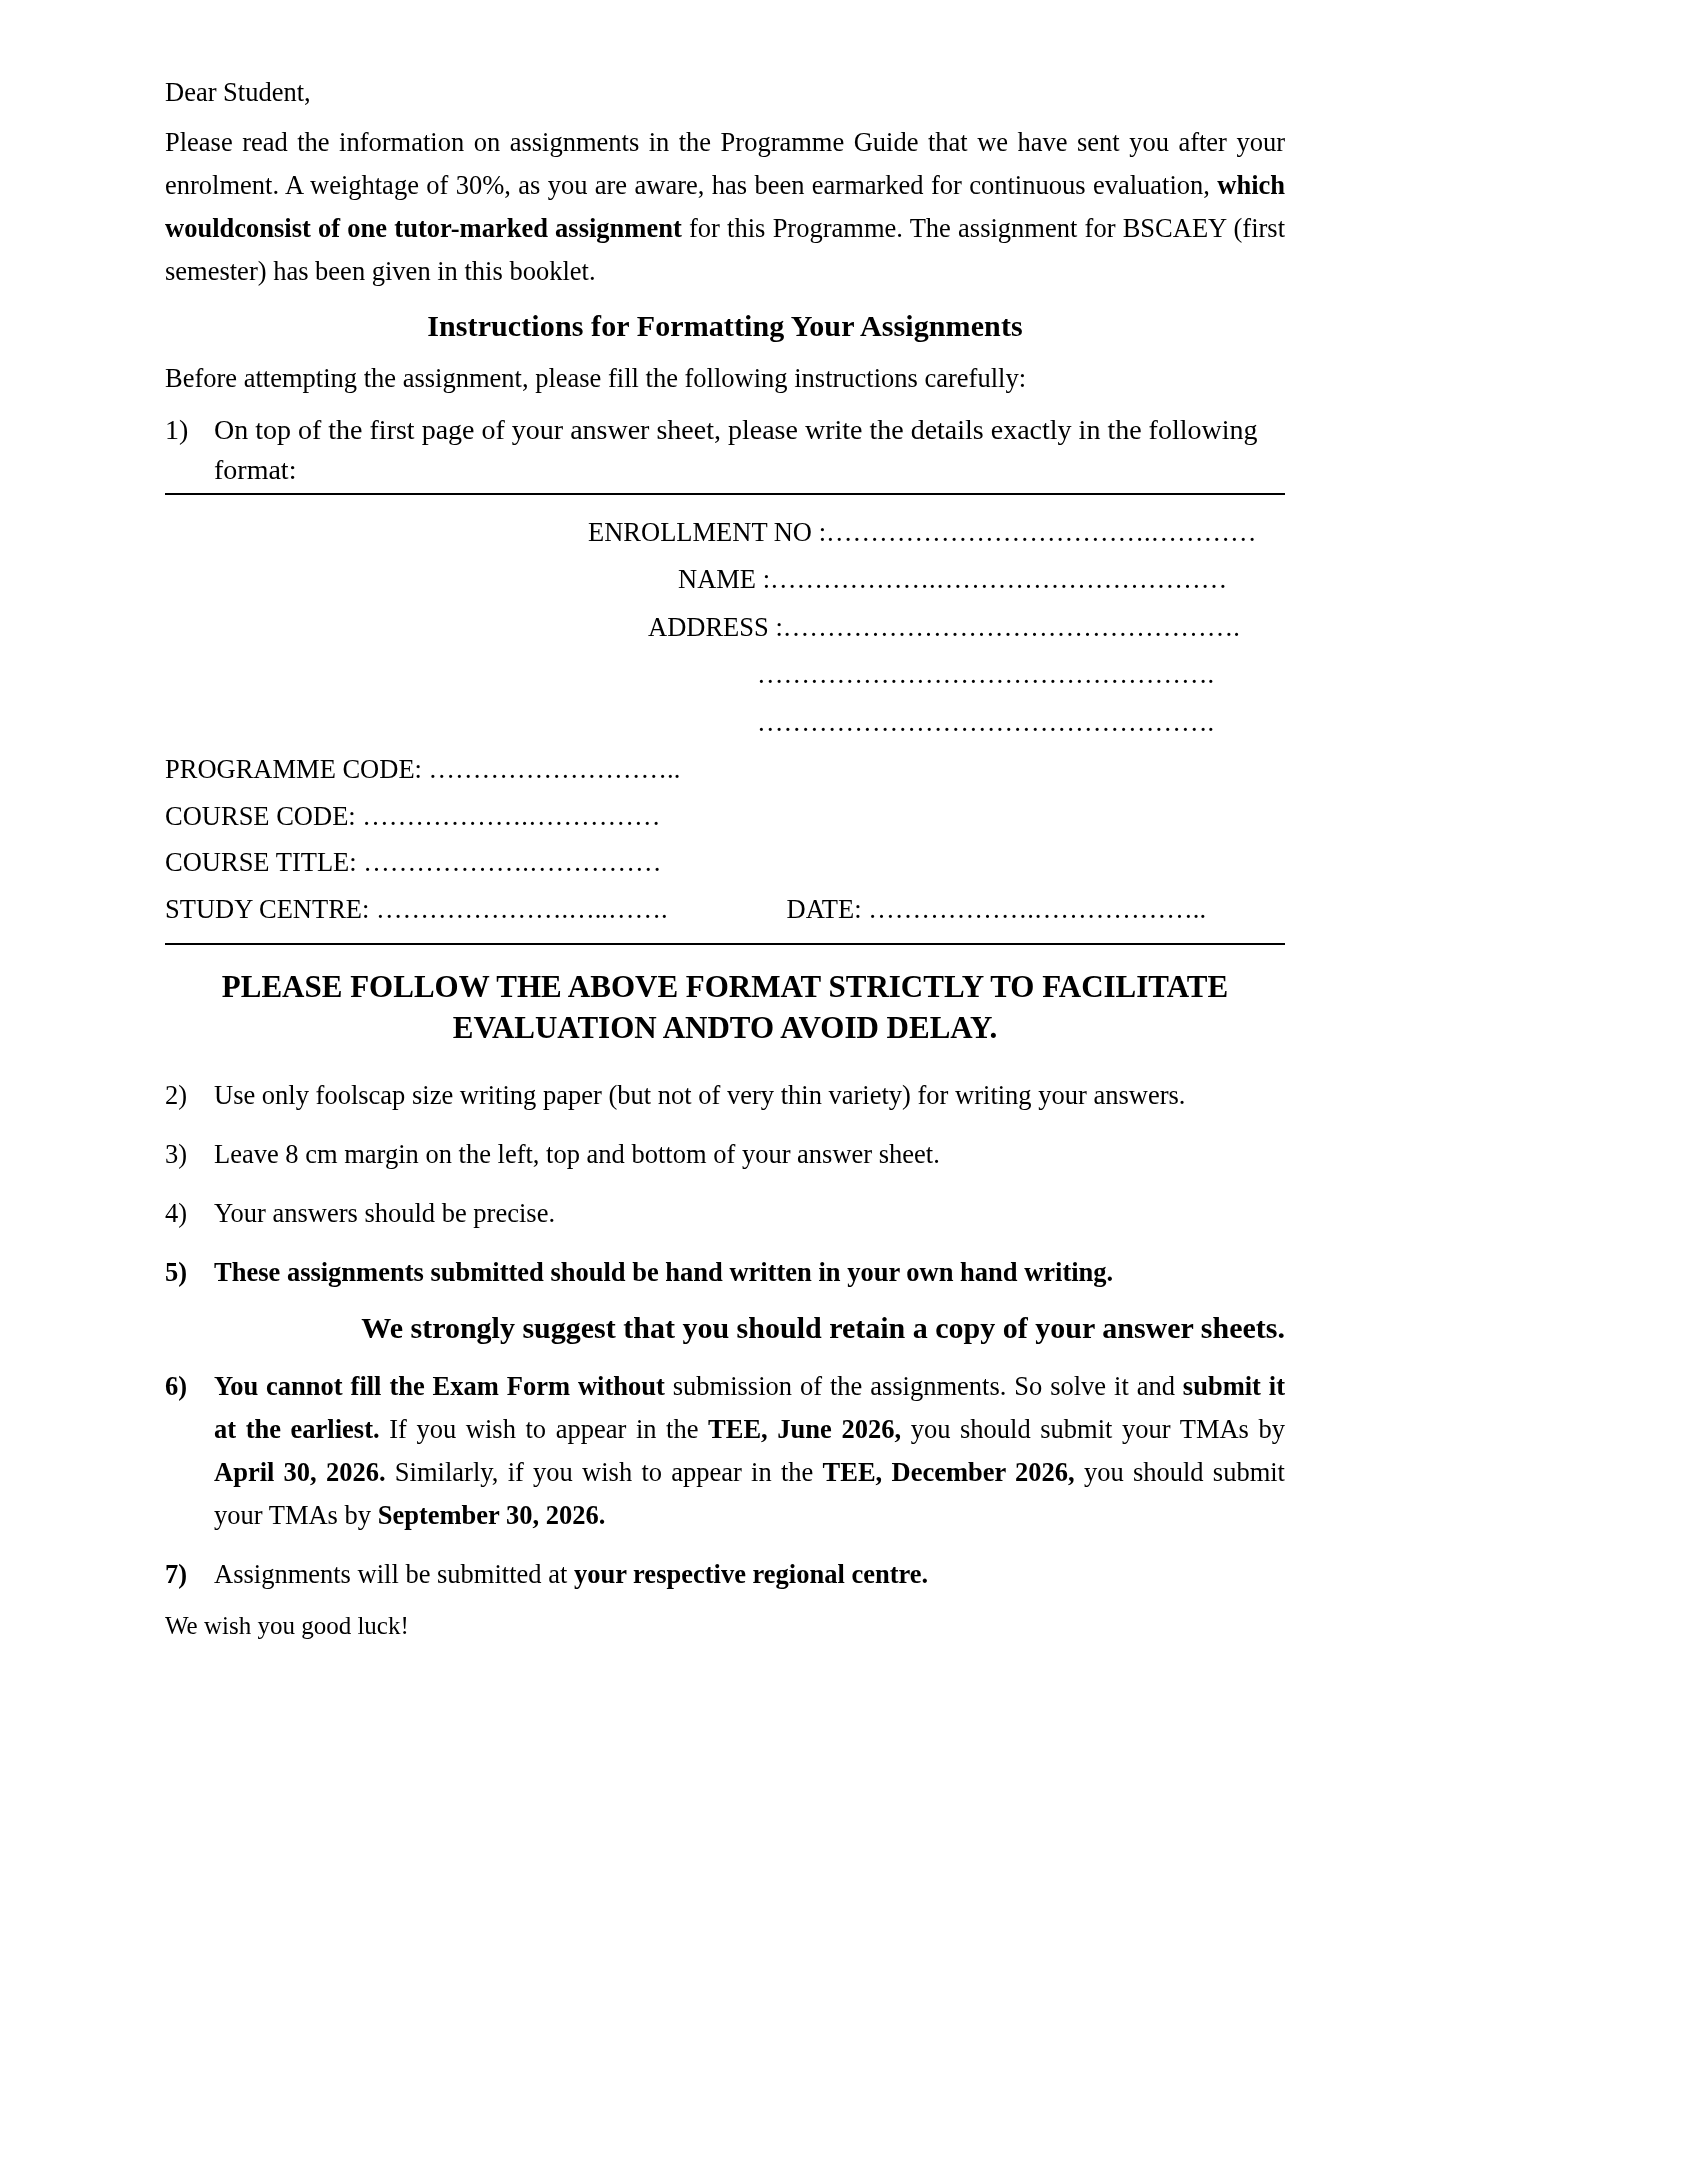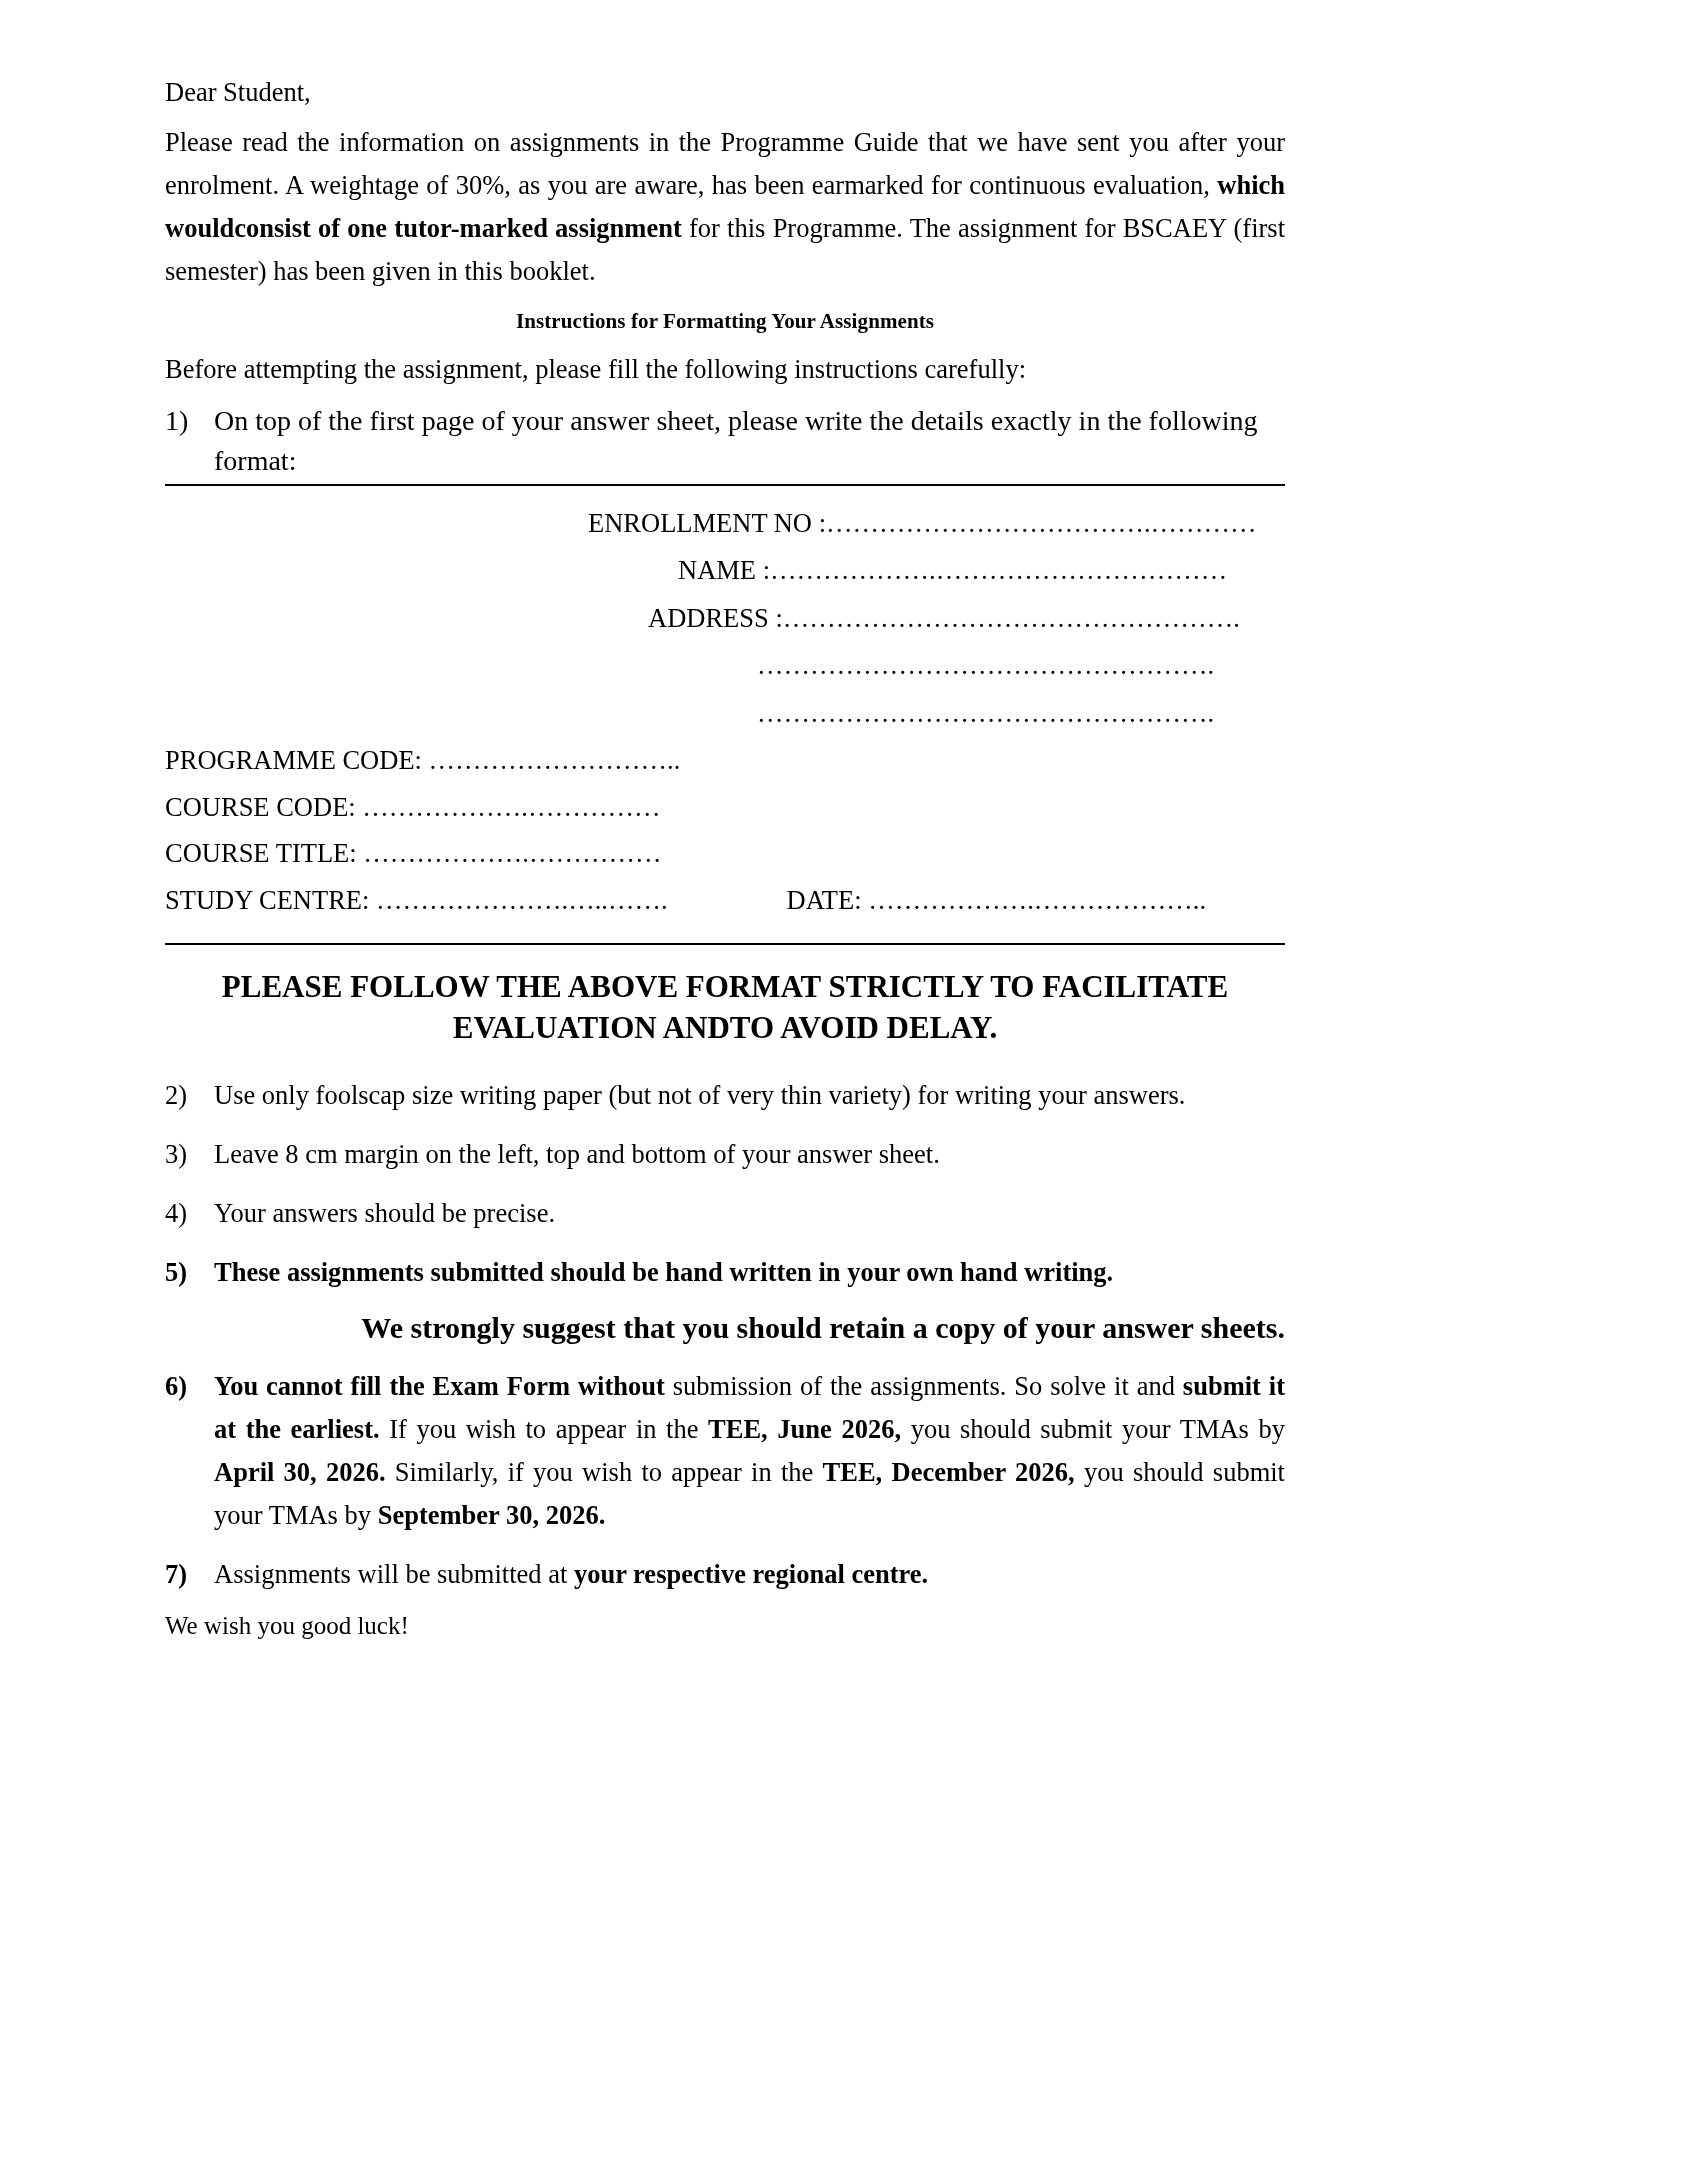--- a/index.html
+++ b/index.html
@@ -31,21 +31,21 @@
     text-justify: inter-word;
     margin: 0 0 6.6px 0;
   }
   .salutation {
     font-size: 26.5px;
     line-height: 1.5;
     margin: 0 0 8px 0;
   }
   .b { font-weight: bold; }
   h1.section-title {
-    font-size: 21px;
+    font-size: 30px;
     font-weight: bold;
     text-align: center;
     margin: 17px 0 20px 0;
     letter-spacing: 0.1px;
   }
   .before-line {
     font-size: 26.5px;
     margin: 0 0 16px 0;
   }
   .numbered {
@@ -83,21 +83,21 @@
   .fr {
     margin: 0 0 21px 0;
   }
   .indent-enroll { padding-left: 423px; }
   .indent-name   { padding-left: 513px; }
   .indent-addr   { padding-left: 483px; }
   .indent-cont   { padding-left: 592px; }
   .form-left {
     margin: 0 0 20px 0;
   }
-  .form-left.last { margin-bottom: 20px; }
+  .form-left.last { margin-bottom: 11px; }
   .dateblock {
     display: inline-block;
     margin-left: 119px;
   }
   h2.notice {
     font-size: 31px;
     font-weight: bold;
     text-align: center;
     line-height: 1.35;
     margin: 21px 26.5px 25px 26.5px;

